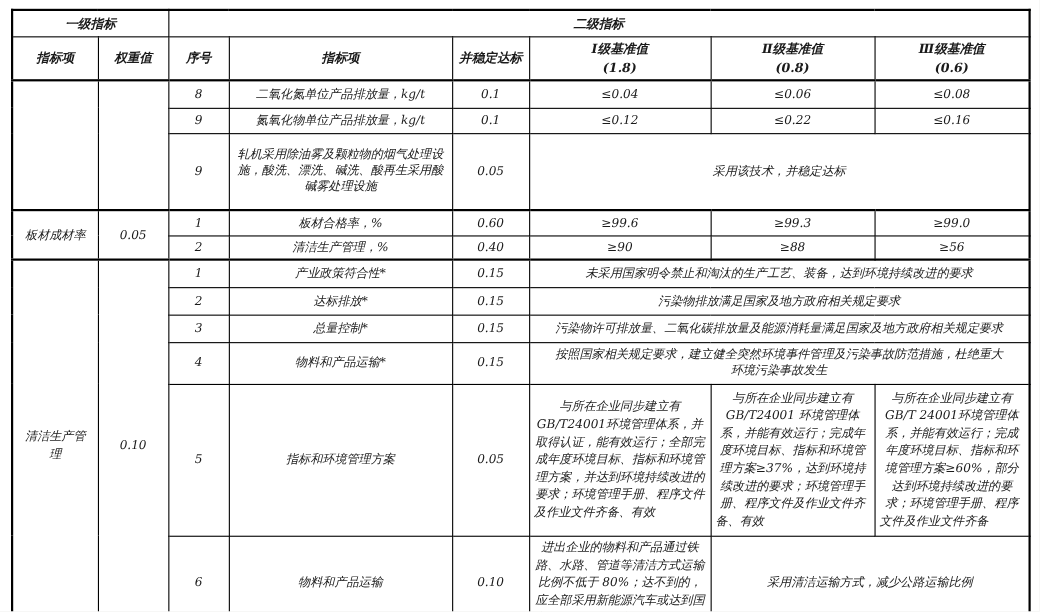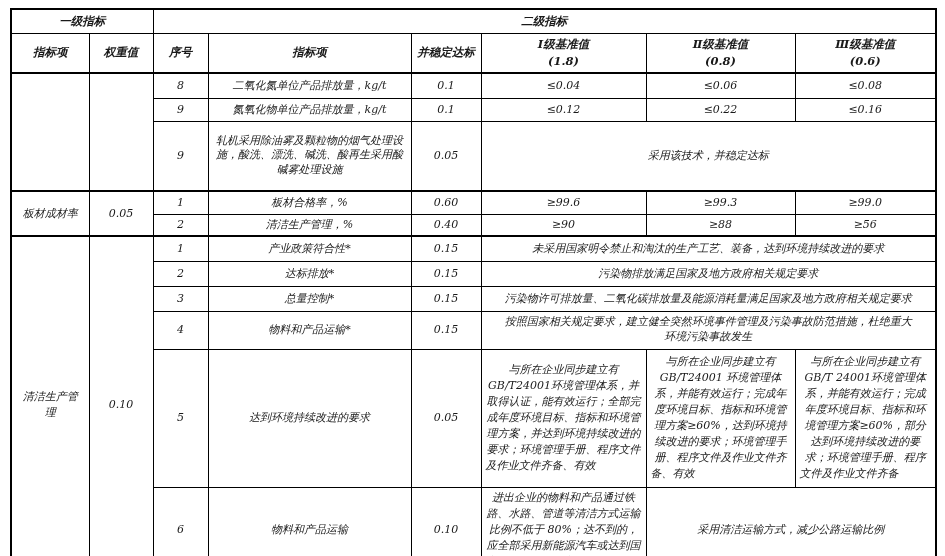--- a/index.html
+++ b/index.html
@@ -139,24 +139,24 @@
       <td colspan="3">污染物许可排放量、二氧化碳排放量及能源消耗量满足国家及地方政府相关规定要求</td>
     </tr>
     <tr style="height:38px">
       <td class="vline-strong">4</td>
       <td class="left">物料和产品运输*</td>
       <td>0.15</td>
       <td colspan="3" class="left" style="padding:2px 22px;line-height:1.35">按照国家相关规定要求，建立健全突然环境事件管理及污染事故防范措施，杜绝重大环境污染事故发生</td>
     </tr>
     <tr style="height:138px">
       <td class="vline-strong">5</td>
-      <td class="left">达到环境持续改进的要求</td>
+      <td class="left">指标和环境管理方案</td>
       <td>0.05</td>
       <td class="just">与所在企业同步建立有GB/T24001环境管理体系，并取得认证，能有效运行；全部完成年度环境目标、指标和环境管理方案，并达到环境持续改进的要求；环境管理手册、程序文件及作业文件齐备、有效</td>
-      <td class="just">与所在企业同步建立有GB/T24001 环境管理体系，并能有效运行；完成年度环境目标、指标和环境管理方案≥60%，达到环境持续改进的要求；环境管理手册、程序文件及作业文件齐备、有效</td>
+      <td class="just">与所在企业同步建立有GB/T24001 环境管理体系，并能有效运行；完成年度环境目标、指标和环境管理方案≥37%，达到环境持续改进的要求；环境管理手册、程序文件及作业文件齐备、有效</td>
       <td class="just">与所在企业同步建立有GB/T 24001环境管理体系，并能有效运行；完成年度环境目标、指标和环境管理方案≥60%，部分达到环境持续改进的要求；环境管理手册、程序文件及作业文件齐备</td>
     </tr>
     <tr style="height:86px">
       <td class="vline-strong">6</td>
       <td class="left">物料和产品运输</td>
       <td>0.10</td>
       <td class="just">进出企业的物料和产品通过铁路、水路、管道等清洁方式运输比例不低于 80%；达不到的，应全部采用新能源汽车或达到国六排放标准的汽车运输</td>
       <td colspan="2">采用清洁运输方式，减少公路运输比例</td>
     </tr>
   </tbody>

